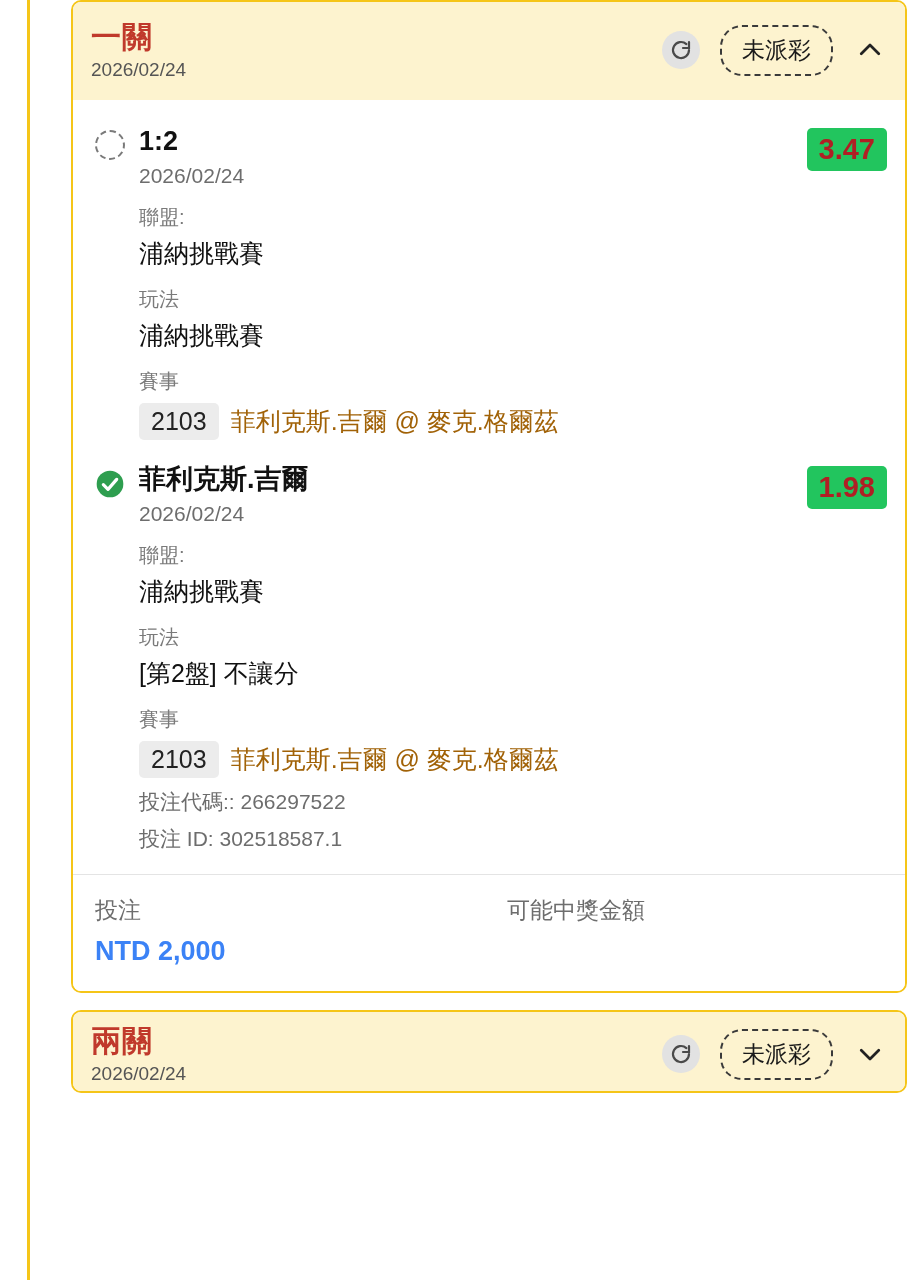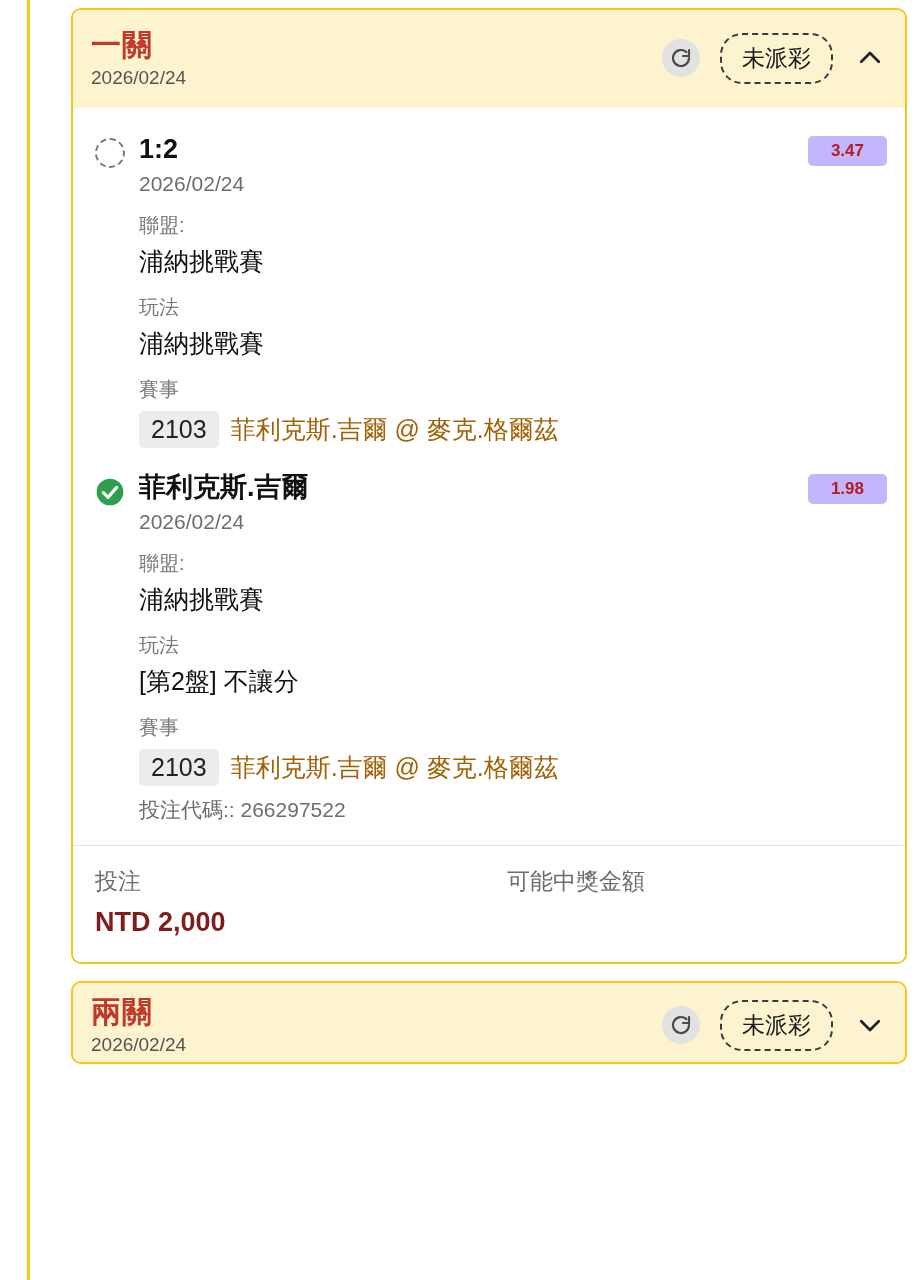--- a/index.html
+++ b/index.html
@@ -20,21 +20,21 @@
   .left-strip {
     position: absolute;
     left: 0; top: 0;
     width: 30px; height: 1280px;
     background: #ffffff;
     border-right: 3px solid #f5c518;
   }
 
   .page {
     position: absolute;
-    left: 33px; top: 8px;
+    left: 33px; top: 0;
     width: 882px;
     height: 1036px;
     background: #ffffff;
     padding: 0;
   }
 
   .card {
     position: relative;
     margin: 0 8px 14px 38px;
     border: 2px solid #f5c518;
@@ -120,26 +120,26 @@
     color: #111;
     line-height: 1.15;
   }
   .leg-date {
     font-size: 21px;
     color: #6d6d6d;
     margin-top: 7px;
   }
   .odds {
     flex: 0 0 auto;
-    background: #c4b5fd;
+    background: #22c55e;
     color: #b01f24;
-    font-size: 17px;
+    font-size: 29px;
     font-weight: bold;
     border-radius: 5px;
-    padding: 5px 23px;
+    padding: 5px 12px;
     margin-top: 2px;
   }
 
   .fields { margin-left: 48px; margin-top: 14px; }
   .field-label {
     font-size: 20px;
     color: #7a7a7a;
     margin-top: 16px;
   }
   .field-value {
@@ -183,21 +183,21 @@
   }
   .total-col { flex: 1 1 50%; }
   .total-col.second { padding-left: 16px; }
   .total-label {
     font-size: 23px;
     color: #6d6d6d;
   }
   .total-value {
     font-size: 27px;
     font-weight: bold;
-    color: #7f1d1d;
+    color: #3b82f6;
     margin-top: 10px;
   }
 
   .card.partial { margin-bottom: 0; margin-top: 17px; }
   .card.partial .card-header { min-height: 0; padding-bottom: 6px; }
 </style>
 </head>
 <body>
 
 <div class="left-strip"></div>
@@ -277,20 +277,21 @@
           <div class="field-label">賽事</div>
           <div class="event-row">
             <span class="event-code">2103</span>
             <span class="event-name">菲利克斯.吉爾 @ 麥克.格爾茲</span>
           </div>
         </div>
       </div>
 
       <div class="ids">
         <div class="id-line">投注代碼:: 266297522</div>
+        <div class="id-line">投注 ID: 302518587.1</div>
       </div>
 
       <div class="divider"></div>
 
       <div class="totals">
         <div class="total-col">
           <div class="total-label">投注</div>
           <div class="total-value">NTD 2,000</div>
         </div>
         <div class="total-col second">

